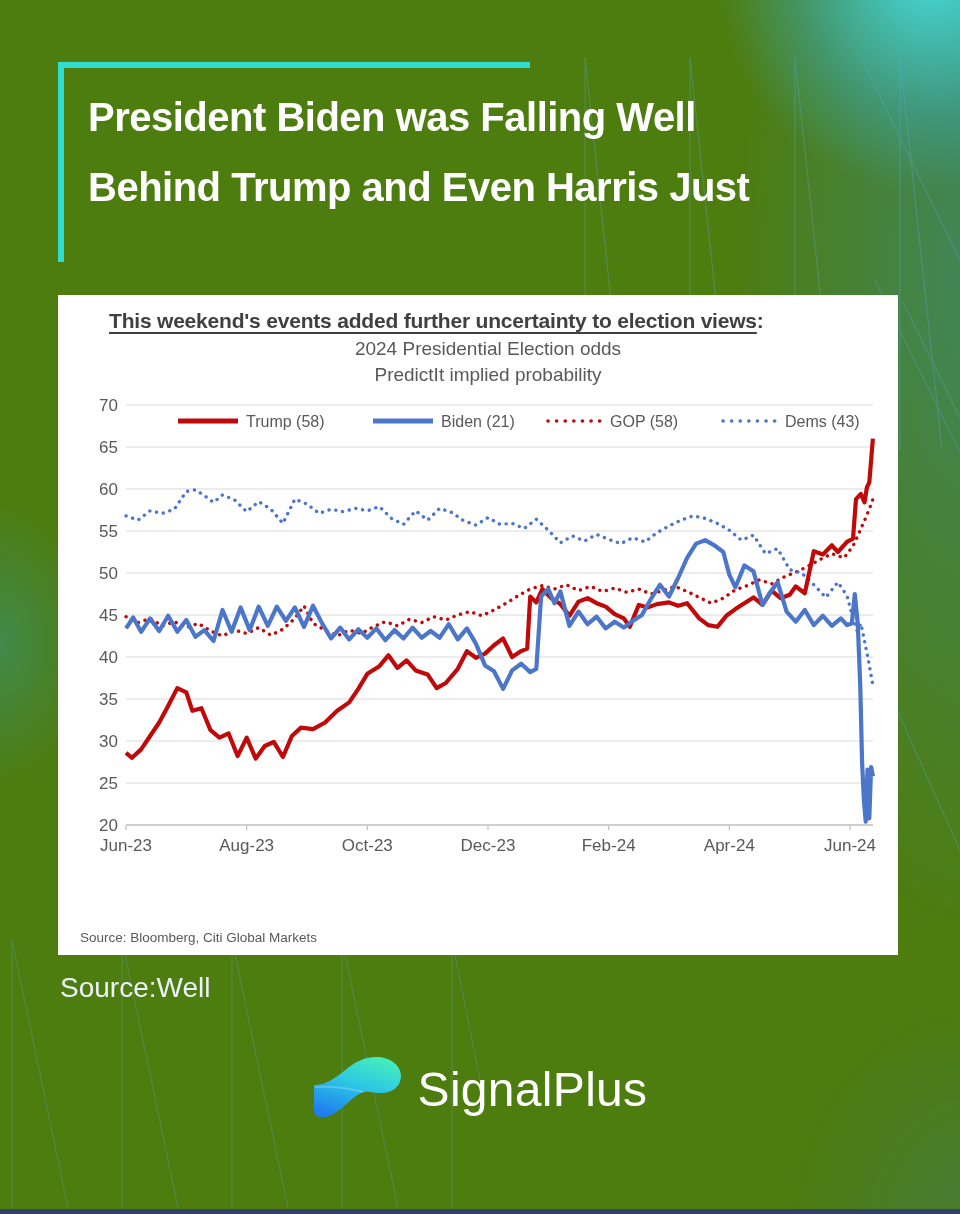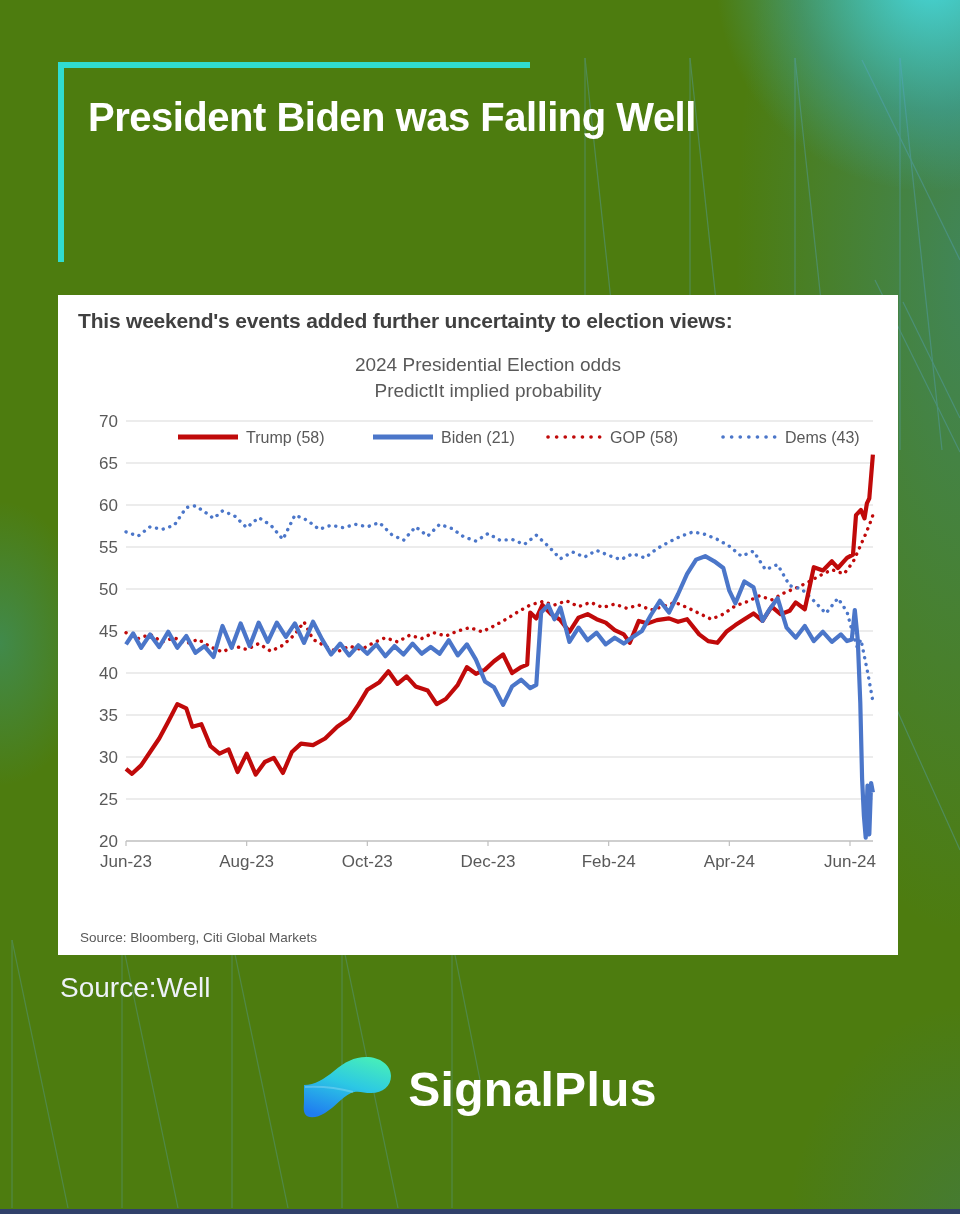--- a/index.html
+++ b/index.html
@@ -11,32 +11,32 @@
     radial-gradient(ellipse 120px 190px at 0% 53%, rgba(36,170,215,.30), transparent 75%),
     radial-gradient(ellipse 240px 280px at 102% 101%, rgba(40,120,190,.22), transparent 80%);}
   .decor{position:absolute;z-index:1;pointer-events:none;}
   .accent-top{position:absolute;left:58px;top:62px;width:472px;height:6px;z-index:2;}
   .accent-left{position:absolute;left:58px;top:62px;width:6px;height:200px;z-index:2;}
   .title-block{position:absolute;left:88px;top:82px;z-index:2;color:#ffffff;font-weight:bold;
                font-size:40px;line-height:70px;letter-spacing:-0.5px;}
   .card{position:absolute;left:58px;top:295px;width:840px;height:660px;background:#ffffff;z-index:3;}
   .card-heading{position:absolute;left:20px;top:14px;font-size:21px;font-weight:bold;color:#404040;
                 letter-spacing:-0.2px;white-space:nowrap;}
-  .card-heading .ul{text-decoration-thickness:2px;text-underline-offset:4px;}
-  .chart-wrap{position:absolute;left:20px;top:50px;width:800px;height:540px;}
+  .card-heading .ul{text-decoration:underline;text-decoration-thickness:2px;text-underline-offset:4px;margin-left:31px;}
+  .chart-wrap{position:absolute;left:20px;top:34px;width:800px;height:540px;}
   #chart-svg{width:800px;height:540px;display:block;}
   #chart-svg text{font-family:"Liberation Sans",sans-serif;}
   #chart-svg .ct{font-size:19px;fill:#595959;}
   #chart-svg .al{font-size:17px;fill:#595959;}
   #chart-svg .lg{font-size:16px;fill:#595959;}
   .card-source{position:absolute;left:22px;bottom:10px;font-size:13.5px;color:#595959;}
   .page-source{position:absolute;left:60px;top:972px;font-size:28px;color:#eef2f8;z-index:2;font-weight:400;}
   .logo-row{position:absolute;left:0;top:1056px;width:100%;display:flex;justify-content:center;
             align-items:center;gap:15px;z-index:2;}
-  .logo-text{font-size:48px;font-weight:bold;color:#ffffff;letter-spacing:0.3px;}
+  .logo-text{font-size:48px;font-weight:normal;color:#ffffff;letter-spacing:0.3px;}
   .bottom-strip{position:absolute;left:0;right:0;bottom:0;height:5px;background:#31416b;z-index:2;}
 </style>
 </head>
 <body>
 
 <div class="canvas">
 
   <div class="glow"></div>
 
   <svg class="decor" style="left:520px;top:50px;" width="440" height="910" viewBox="0 0 440 910">
@@ -68,20 +68,21 @@
         <line x1="342" y1="0" x2="398" y2="268"></line>
       <line x1="452" y1="0" x2="452" y2="268"></line>
         <line x1="452" y1="0" x2="480" y2="140"></line>
     </g>
   </svg>
 
   <div class="accent-top" style="background: rgb(48, 220, 208);"></div>
   <div class="accent-left" style="background: rgb(48, 220, 208);"></div>
   <div class="title-block">
     <div>President Biden was Falling Well</div>
+    <div>Behind Trump and Even Harris Just</div>
   </div>
 
   <div class="card">
     <div class="card-heading"><span class="ul">This weekend's events added further uncertainty to election views</span><span>:</span></div>
     <div class="chart-wrap">
       <svg id="chart-svg" viewBox="0 0 800 540">
           <text x="410" y="26" text-anchor="middle" class="ct">2024 Presidential Election odds</text>
           <text x="410" y="52" text-anchor="middle" class="ct">PredictIt implied probability</text>
           <text x="40" y="502" text-anchor="end" class="al">20</text>
           <line x1="48" x2="795" y1="454" y2="454" stroke="#d9d9d9" stroke-width="1"></line>

